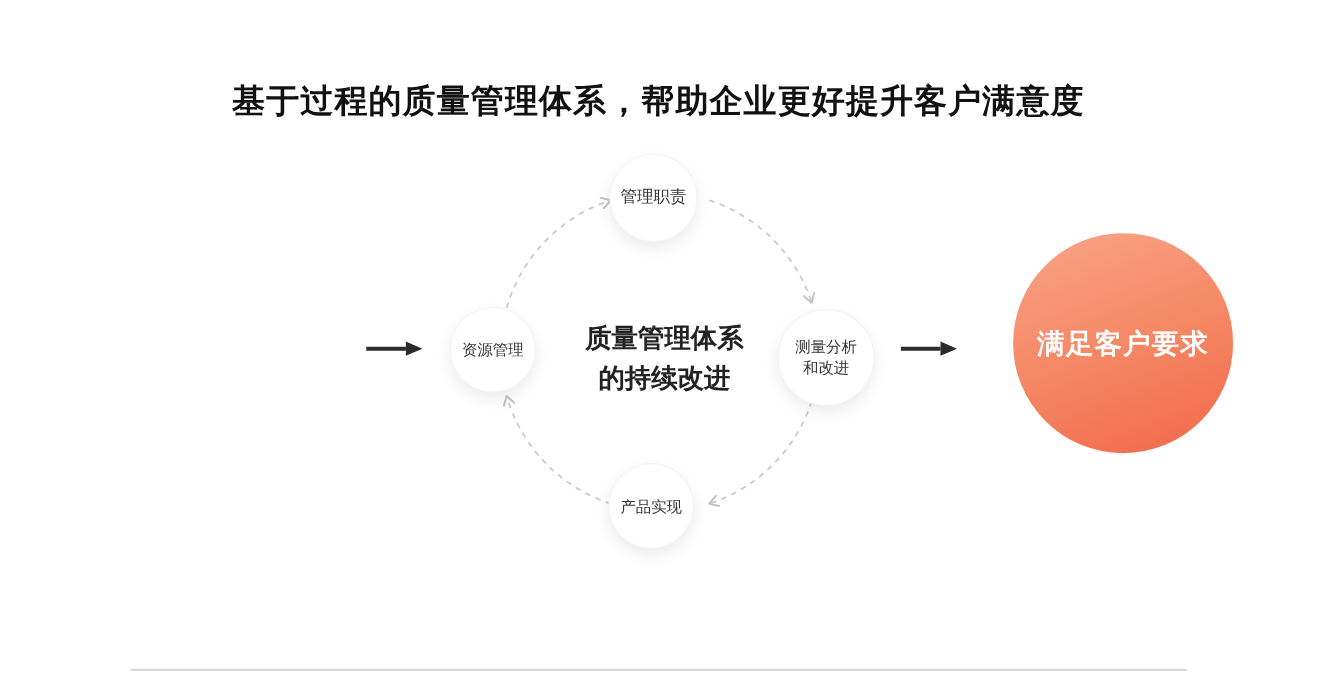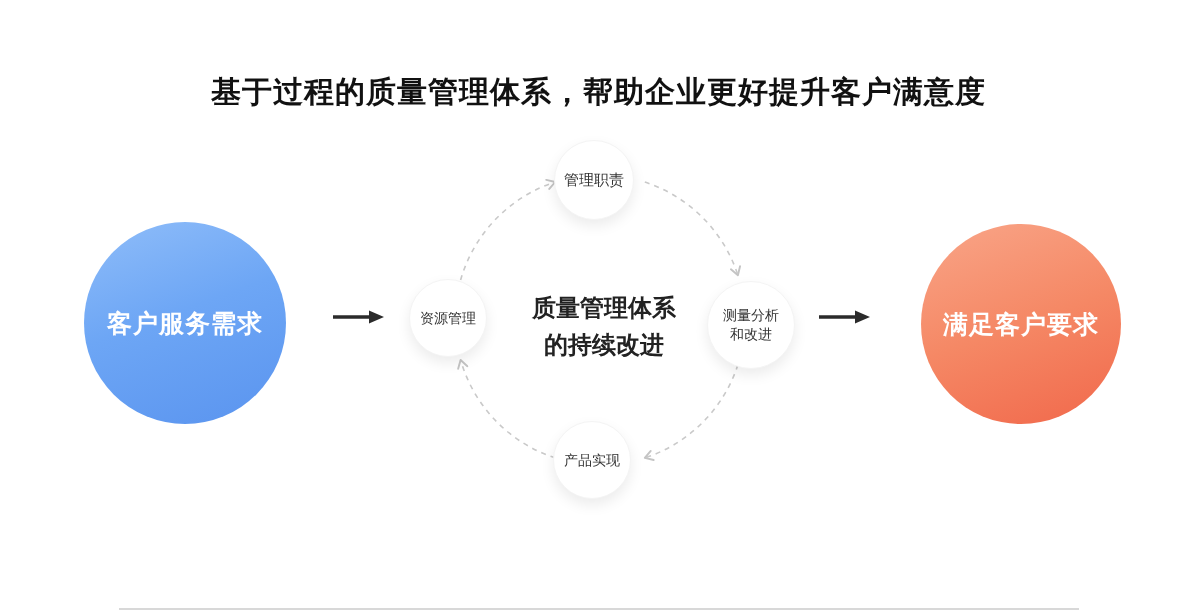--- a/index.html
+++ b/index.html
@@ -31,21 +31,21 @@
     color: #ffffff;
     font-weight: bold;
     font-size: 25px;
     letter-spacing: 1px;
   }
   .big-circle.blue {
     left: 84px; top: 222px; width: 202px; height: 202px;
     background: linear-gradient(160deg, #8fbdf9 0%, #6da6f5 45%, #5a94ef 100%);
   }
   .big-circle.orange {
-    left: 921px; top: 224px; width: 200px; height: 200px;
+    left: 921px; top: 212px; width: 200px; height: 200px;
     background: linear-gradient(160deg, #f9a588 0%, #f58865 50%, #f1684b 100%);
   }
   .node {
     position: absolute;
     background: #ffffff;
     border: 1px solid #f4f4f4;
     border-radius: 50%;
     box-shadow: 0 6px 14px rgba(0,0,0,0.08);
     display: flex;
     flex-direction: column;
@@ -84,23 +84,20 @@
     background: #d8d8d8;
   }
 </style>
 </head>
 <body>
 
 <div class="canvas">
 
   <div class="title">基于过程的质量管理体系，帮助企业更好提升客户满意度</div>
 
-  <div class="big-circle blue">
-    <span>客户服务需求</span>
-  </div>
 
   <div class="big-circle orange">
     <span>满足客户要求</span>
   </div>
 
   <svg class="overlay" viewBox="0 0 1197 612">
     <defs>
       <marker id="arrowGray" viewBox="0 0 10 10" refX="8" refY="5" markerWidth="7.5" markerHeight="7.5" orient="auto">
         <path d="M1.5,1 L8,5 L1.5,9" fill="none" stroke="#c4c4c4" stroke-width="1.6" stroke-linecap="round" stroke-linejoin="round"></path>
       </marker>

